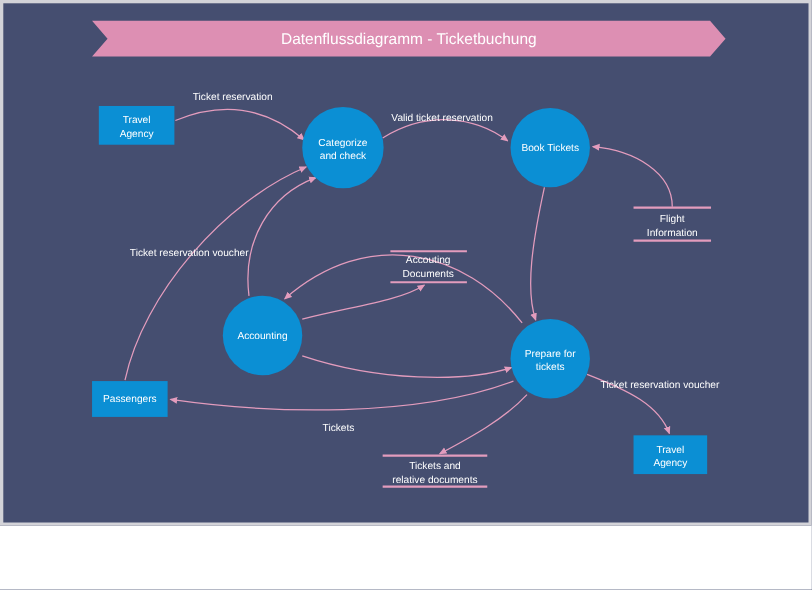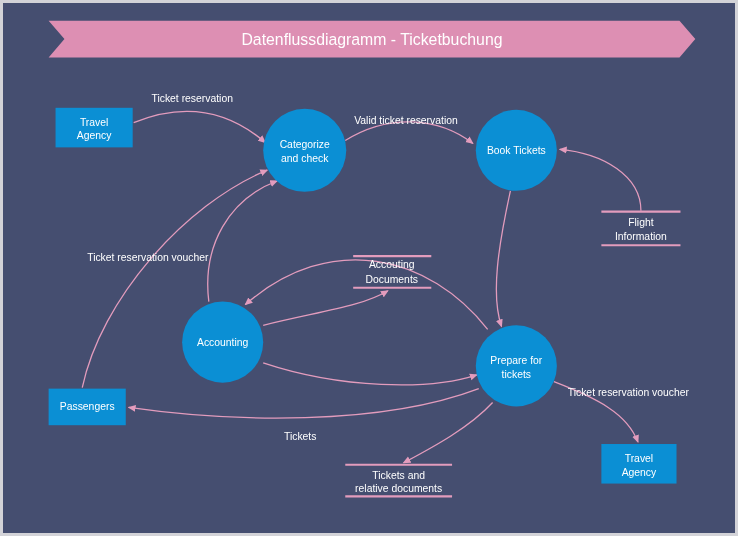--- a/index.html
+++ b/index.html
@@ -6,21 +6,21 @@
     margin: 0;
     padding: 0;
     background: #ffffff;
   }
   body {
     font-family: "Liberation Sans", sans-serif;
   }
   #canvas {
     position: relative;
     width: 738px;
-    height: 536px;
+    height: 478px;
     box-sizing: border-box;
     background: #454e70;
     border: 3px solid #d3d3d8;
     overflow: hidden;
   }
   #dfd-svg {
     position: absolute;
     left: 0;
     top: 0;
     width: 100%;

